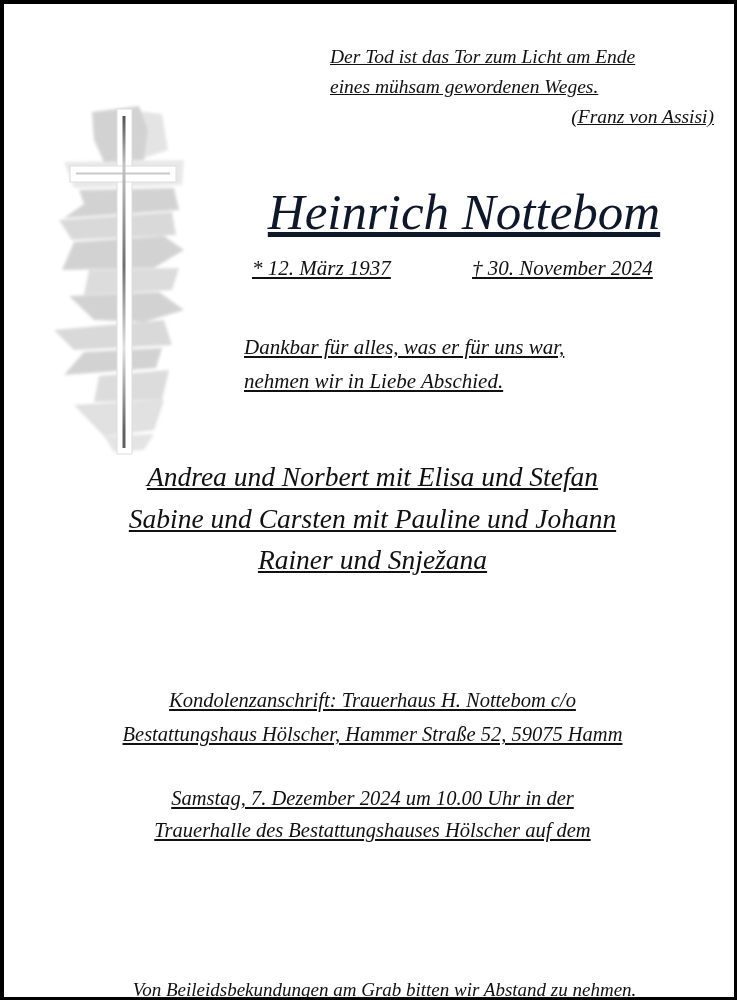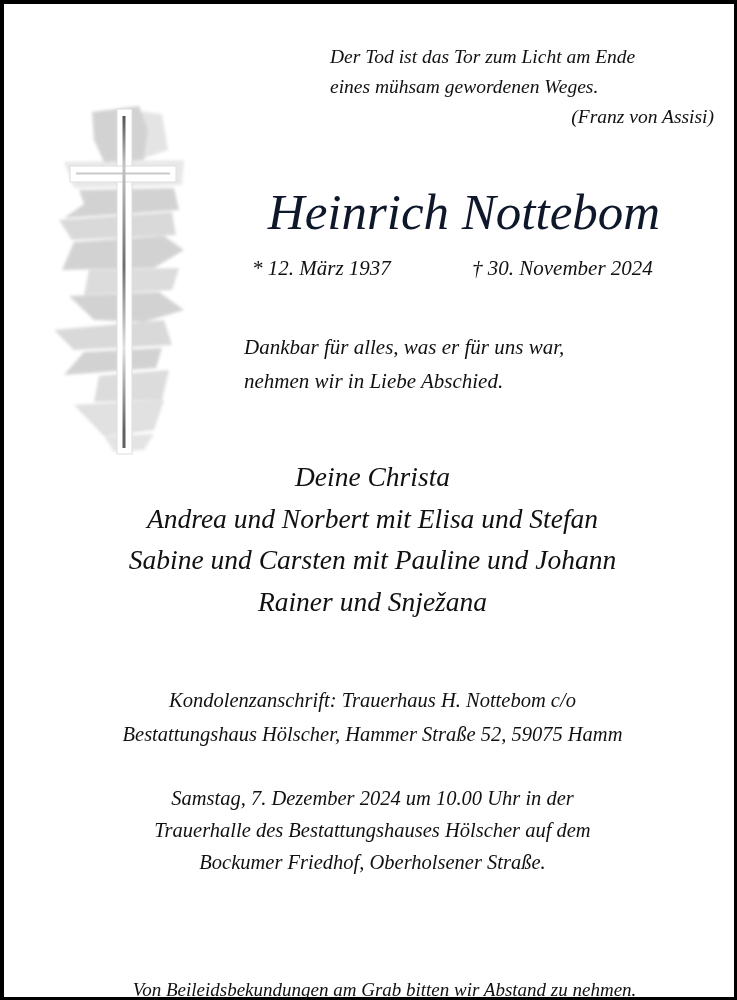--- a/index.html
+++ b/index.html
@@ -10,21 +10,21 @@
     box-sizing: border-box;
     border-left: 4px solid #000;
     border-top: 4px solid #000;
     border-right: 3px solid #000;
     border-bottom: 3px solid #000;
     background: #fff;
     font-family: "DejaVu Serif", "Liberation Serif", serif;
     font-style: italic;
     color: #111;
   }
-  .abs { position: absolute; }
+  .abs { position: absolute; text-decoration: underline; }
   .quote {
     left: 326px; top: 38px; width: 400px;
     font-family: "Liberation Serif", serif;
     font-size: 19.5px; line-height: 30px;
   }
   .quote .line { display: block; white-space: nowrap; }
   .quote .author { display: block; text-align: right; padding-right: 16px; white-space: nowrap; }
 
   .cross-area { left: 40px; top: 96px; width: 180px; height: 370px; }
   .name {
@@ -122,31 +122,29 @@
   <div class="abs name">Heinrich Nottebom</div>
   <div class="abs dates born">* 12. März 1937</div>
   <div class="abs dates died">† 30. November 2024</div>
 
   <div class="abs thanks">
     <span>Dankbar für alles, was er für uns war,</span>
     <span>nehmen wir in Liebe Abschied.</span>
   </div>
 
   <div class="abs family">
-    <span>Deine Christa</span>
     <span>Andrea und Norbert mit Elisa und Stefan</span>
     <span>Sabine und Carsten mit Pauline und Johann</span>
     <span>Rainer und Snježana</span>
   </div>
 
   <div class="abs address">
     <span>Kondolenzanschrift: Trauerhaus H. Nottebom c/o</span>
     <span>Bestattungshaus Hölscher, Hammer Straße 52, 59075 Hamm</span>
   </div>
 
   <div class="abs service">
     <span>Samstag, 7. Dezember 2024 um 10.00 Uhr in der</span>
     <span>Trauerhalle des Bestattungshauses Hölscher auf dem</span>
-    <span>Bockumer Friedhof, Oberholsener Straße.</span>
   </div>
 
   <div class="abs footer">Von Beileidsbekundungen am Grab bitten wir Abstand zu nehmen.</div>
 </div>
 
 </body></html>

